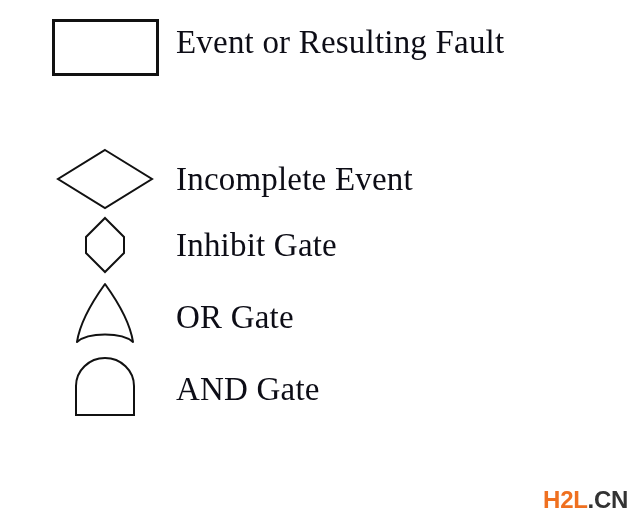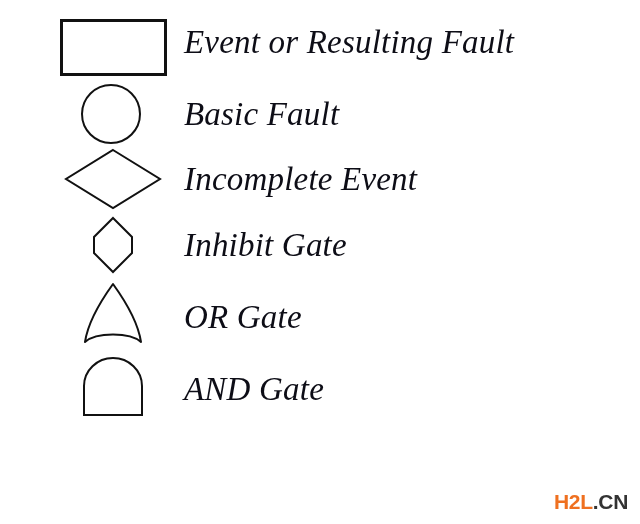--- a/index.html
+++ b/index.html
@@ -10,24 +10,23 @@
   #page {
     position: relative;
     width: 640px;
     height: 524px;
     background: #ffffff;
     overflow: hidden;
     font-family: "Liberation Serif", "DejaVu Serif", serif;
   }
   .legend-row {
     position: absolute;
-    left: 8px;
+    left: 0;
     width: 624px;
     height: 74px;
-    font-style: italic;
   }
   .symbol-cell {
     position: absolute;
     left: 40px;
     top: 0;
     width: 130px;
     height: 74px;
   }
   .symbol-cell svg {
     position: absolute;
@@ -45,49 +44,41 @@
     color: #0d0d16;
     white-space: nowrap;
     letter-spacing: 0.2px;
   }
   .watermark {
     position: absolute;
     right: 12px;
     bottom: 12px;
     font-family: "Liberation Sans", "DejaVu Sans", sans-serif;
     font-weight: bold;
-    font-size: 21px;
+    font-size: 24px;
     letter-spacing: -0.3px;
     line-height: 1;
   }
   .watermark .wm-a { color: #ef7020; }
   .watermark .wm-b { color: #333333; }
 </style>
 </head>
 <body>
 
 <div id="page">
 
   <div class="legend-row" style="top:5px;">
     <div class="symbol-cell">
       <svg width="130" height="74" viewBox="0 0 130 74" fill="none">
         <rect x="13.5" y="15.5" width="104" height="54" fill="#ffffff" stroke="#111111" stroke-width="3"></rect>
       </svg>
     </div>
     <div class="row-label">Event or Resulting Fault</div>
   </div>
 
-  <div class="legend-row" style="top:77px;">
-    <div class="symbol-cell">
-      <svg width="130" height="74" viewBox="0 0 130 74" fill="none">
-        <circle cx="63" cy="37" r="29" fill="#ffffff" stroke="#111111" stroke-width="2"></circle>
-      </svg>
-    </div>
-    <div class="row-label">Basic Fault</div>
-  </div>
 
   <div class="legend-row" style="top:142px;">
     <div class="symbol-cell">
       <svg width="130" height="74" viewBox="0 0 130 74" fill="none">
         <polygon points="65,8 112,37 65,66 18,37" fill="#ffffff" stroke="#111111" stroke-width="2"></polygon>
       </svg>
     </div>
     <div class="row-label">Incomplete Event</div>
   </div>
 

